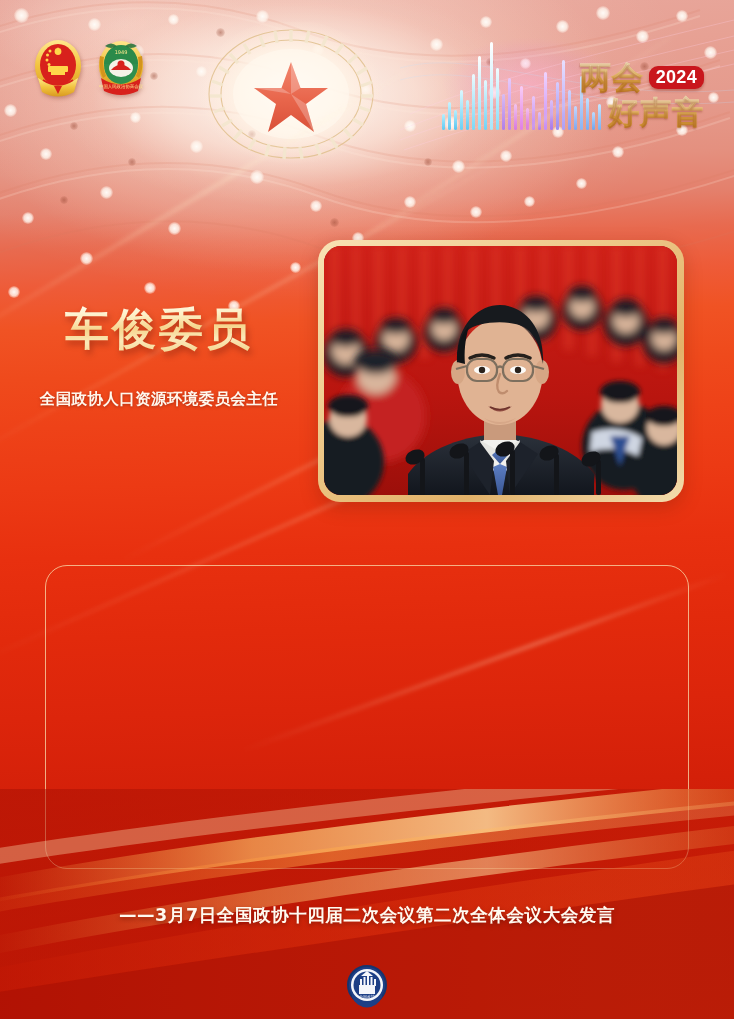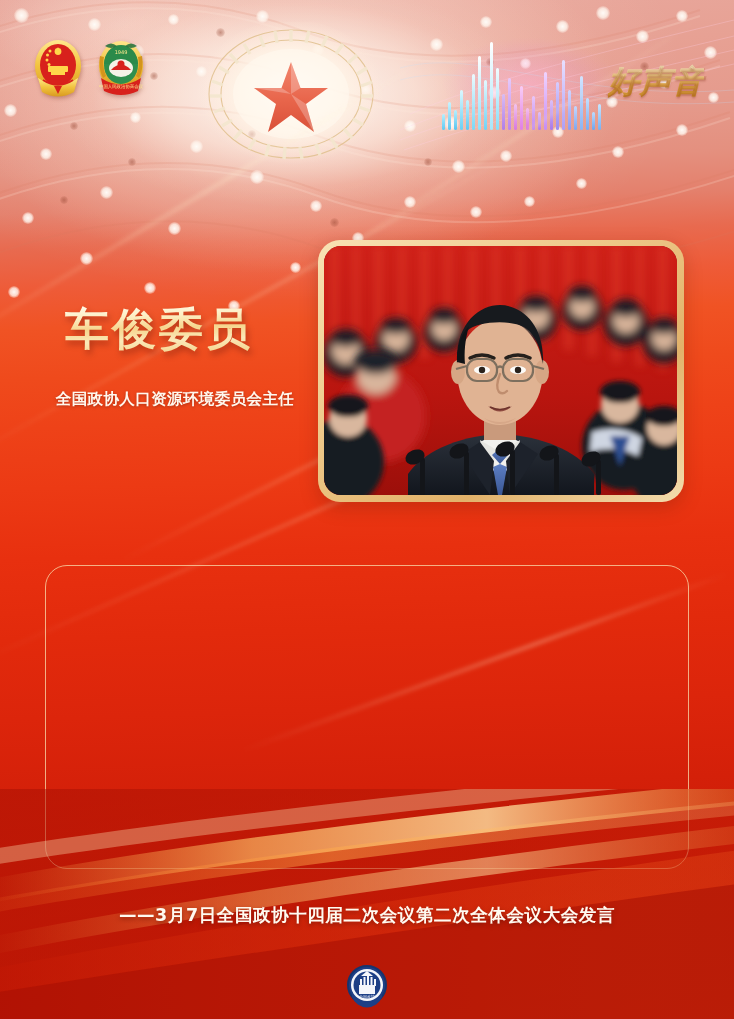--- a/index.html
+++ b/index.html
@@ -105,41 +105,41 @@
     text-shadow:0 2px 2px rgba(120,35,10,0.30);
     font-family:"DejaVu Sans", sans-serif;
   }
   .brand-year {
     background:#c9161c; color:#ffffff;
     font-size:18px; font-weight:bold; font-family:"Liberation Sans", sans-serif;
     padding:2px 7px 3px; border-radius:9px; line-height:1;
     letter-spacing:0.3px;
     box-shadow:0 2px 3px rgba(120,20,10,0.35);
   }
-  .brand-row2 { margin-top:4px;font-style:italic; }
+  .brand-row2 { margin-top:4px; }
   .brand-cn2 {
     font-size:31px; font-weight:bold; letter-spacing:1px; line-height:1;
     background:linear-gradient(180deg,#fff8de 0%,#fce0a0 34%,#e9b350 62%,#d8992f 100%);
     -webkit-background-clip:text; background-clip:text; color:transparent;
     -webkit-text-stroke:0.6px rgba(150,80,20,0.22);
     text-shadow:0 2px 2px rgba(120,35,10,0.30);
     font-family:"DejaVu Sans", sans-serif;
   }
 
   
   .speaker-name {
     position:absolute; left:0; top:306px; width:318px; text-align:center;
     font-size:44px; font-weight:bold; letter-spacing:3px; line-height:1.05;
     font-family:"DejaVu Sans", sans-serif;
     background:linear-gradient(178deg,#fffdf1 0%,#fdeec4 26%,#f6d68e 48%,#fbe9b9 70%,#f3cf84 100%);
     -webkit-background-clip:text; background-clip:text; color:transparent;
     filter:drop-shadow(2px 4px 3px rgba(110,25,10,0.45));
   }
   .speaker-titles {
-    position:absolute; left:16px; top:388px; width:318px; text-align:center;
+    position:absolute; left:0; top:388px; width:318px; text-align:center;
     color:#fff8ee; font-size:15.5px; font-weight:bold; line-height:1.52;
     letter-spacing:0.4px;
     font-family:"DejaVu Sans", sans-serif;
     text-shadow:0 1px 3px rgba(120,25,10,0.55);
   }
 
   
   .portrait-frame {
     position:absolute; left:318px; top:240px; width:366px; height:262px;
     border-radius:22px;
@@ -421,20 +421,24 @@
       <path d="M6 42 q20 13 40 0 l-3 13 q-17 8 -34 0 z" fill="#d8211c"></path>
       <text x="26" y="52" text-anchor="middle" font-size="4.4" fill="#ffe98f" font-family="DejaVu Sans, sans-serif">中国人民政治协商会议</text>
       <g fill="#1f6f3c" opacity="0.85">
         <path d="M10 10 q6 -5 12 0 q-6 4 -12 0z"></path>
         <path d="M30 10 q6 -5 12 0 q-6 4 -12 0z"></path>
       </g>
     </svg>
   </div>
 
   <div class="brand">
+    <div class="brand-row1">
+      <span class="brand-cn">两会</span>
+      <span class="brand-year">2024</span>
+    </div>
     <div class="brand-row2">
       <span class="brand-cn2">好声音</span>
     </div>
   </div>
 
   <div class="speaker-name">车俊委员</div>
   <div class="speaker-titles">
     <div>全国政协人口资源环境委员会主任</div>
   </div>
 

